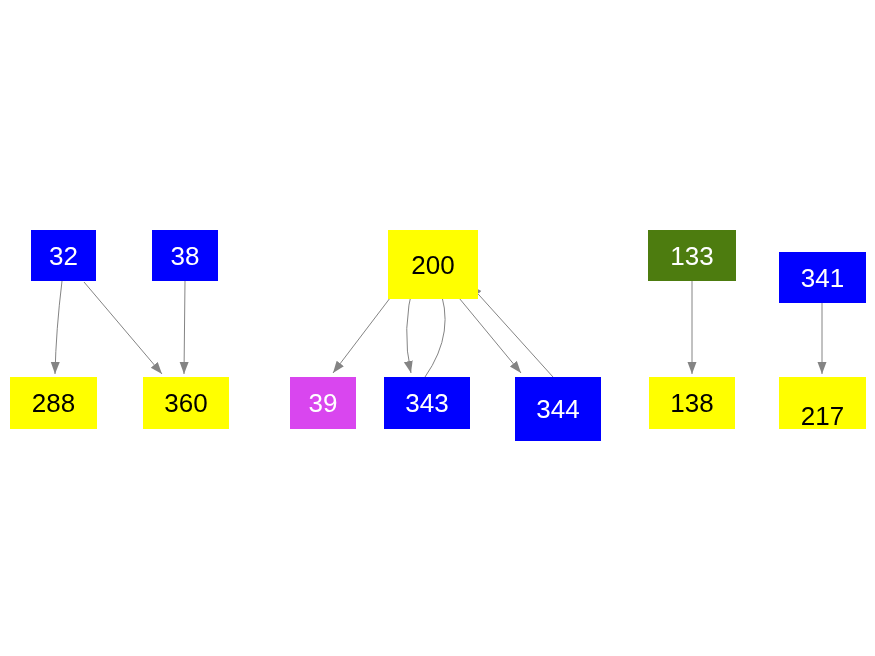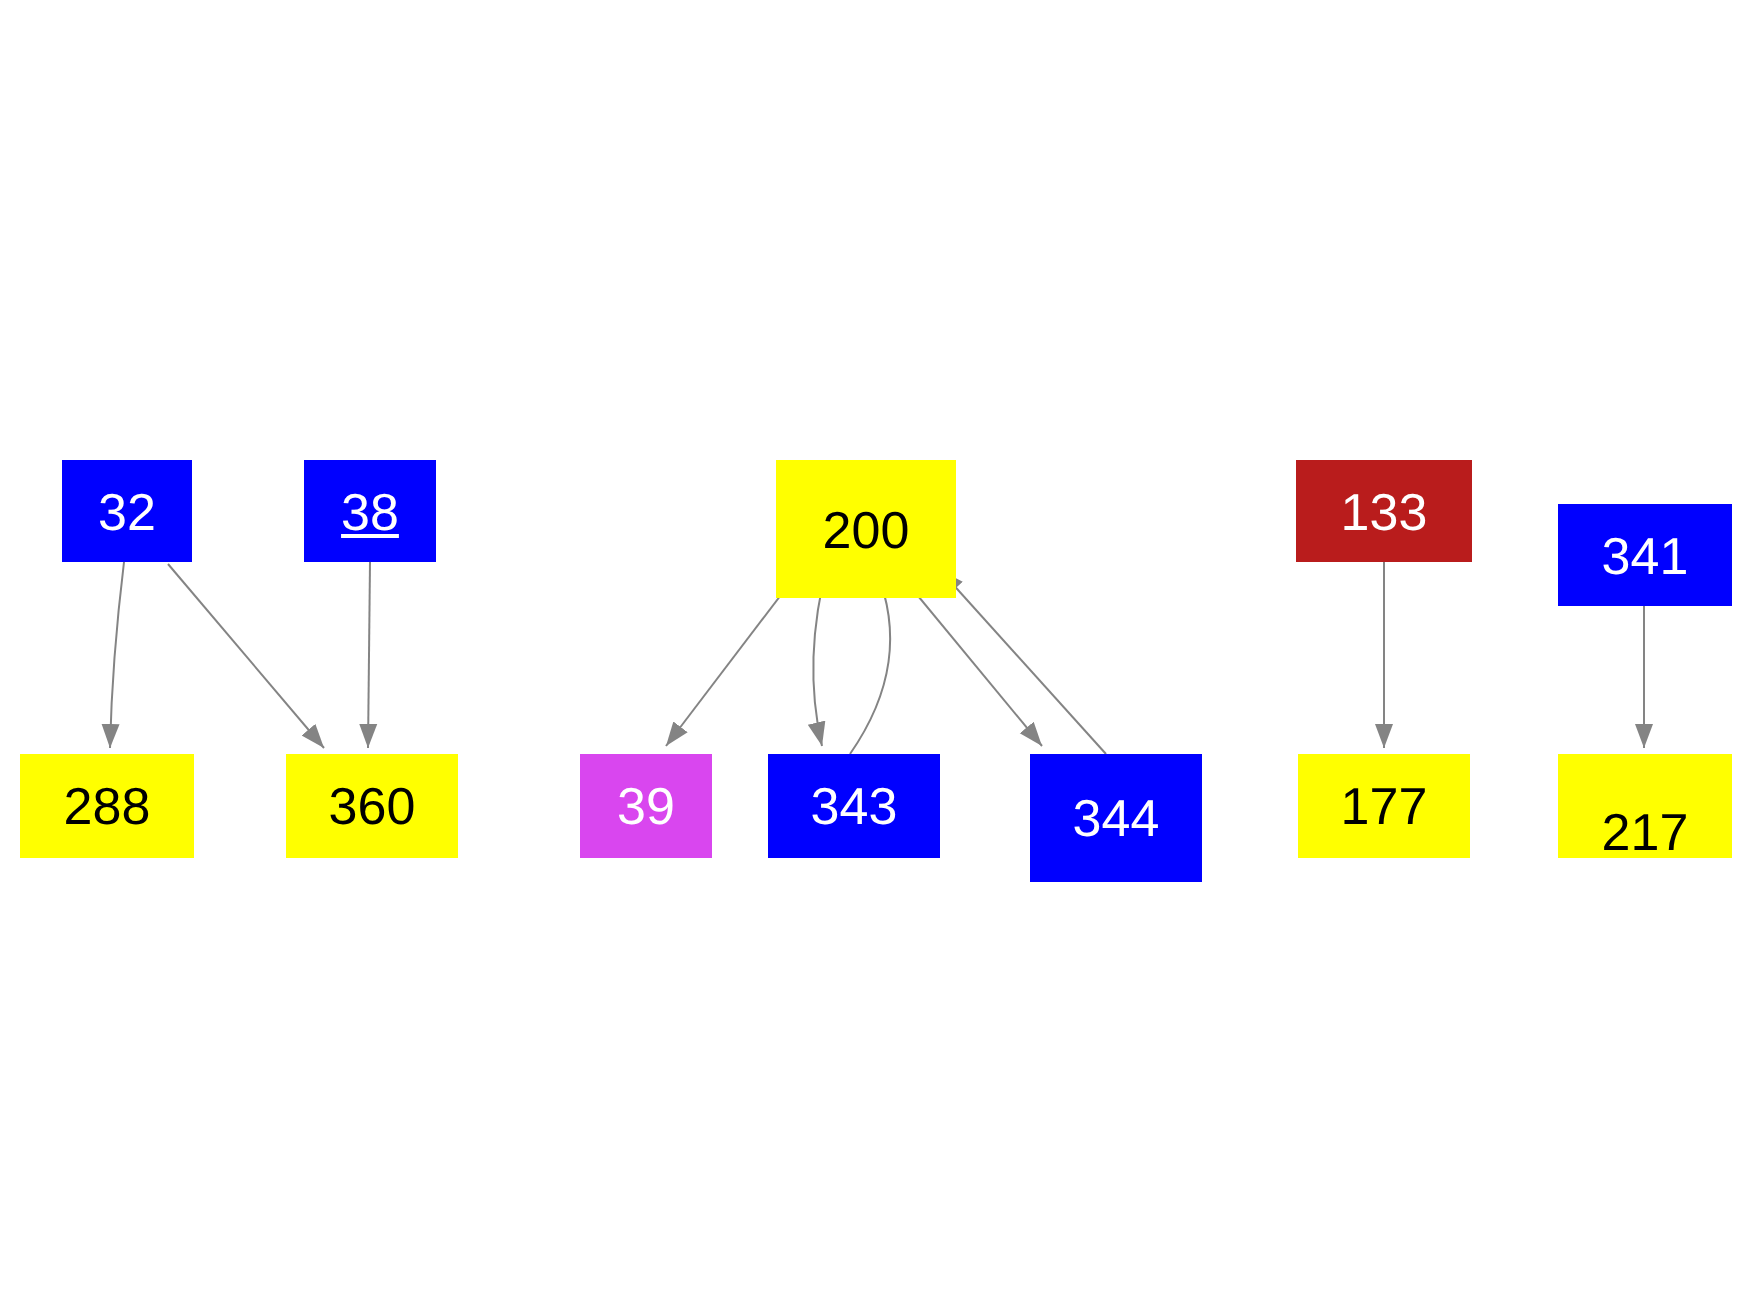--- a/index.html
+++ b/index.html
@@ -53,27 +53,27 @@
         <path d="M 445,281 L 521,373" fill="none" stroke="#848484" stroke-width="1" marker-end="url(#arrowhead)"></path>
         <path d="M 553,377 L 470,285" fill="none" stroke="#848484" stroke-width="1" marker-end="url(#arrowhead)"></path>
         <path d="M 692,281 L 692,374" fill="none" stroke="#848484" stroke-width="1" marker-end="url(#arrowhead)"></path>
         <path d="M 822,281 L 822,374" fill="none" stroke="#848484" stroke-width="1" marker-end="url(#arrowhead)"></path>
       </g>
   </svg>
   <div id="nodes">
       <div class="graph-node" style="left: 31px; top: 230px; width: 65px; height: 51px; background: rgb(0, 0, 255); color: rgb(255, 255, 255);">
         <span>32</span>
       </div>
-      <div class="graph-node" style="left: 152px; top: 230px; width: 66px; height: 51px; background: rgb(0, 0, 255); color: rgb(255, 255, 255); text-decoration: underline;">
+      <div class="graph-node" style="left: 152px; top: 230px; width: 66px; height: 51px; background: rgb(0, 0, 255); color: rgb(255, 255, 255);">
         <span>38</span>
       </div>
       <div class="graph-node" style="left: 388px; top: 230px; width: 90px; height: 69px; background: rgb(255, 255, 0); color: rgb(0, 0, 0);">
         <span>200</span>
       </div>
-      <div class="graph-node" style="left: 648px; top: 230px; width: 88px; height: 51px; background: #b91c1c; color: rgb(255, 255, 255);">
+      <div class="graph-node" style="left: 648px; top: 230px; width: 88px; height: 51px; background: #4d7c0f; color: rgb(255, 255, 255);">
         <span>133</span>
       </div>
       <div class="graph-node" style="left: 779px; top: 230px; width: 87px; height: 51px; background: rgb(0, 0, 255); color: rgb(255, 255, 255); margin-top: 22px;">
         <span>341</span>
       </div>
       <div class="graph-node" style="left: 10px; top: 377px; width: 87px; height: 52px; background: rgb(255, 255, 0); color: rgb(0, 0, 0);">
         <span>288</span>
       </div>
       <div class="graph-node" style="left: 143px; top: 377px; width: 86px; height: 52px; background: rgb(255, 255, 0); color: rgb(0, 0, 0);">
         <span>360</span>
@@ -81,19 +81,19 @@
       <div class="graph-node" style="left: 273px; top: 377px; width: 66px; height: 52px; background: #d946ef; color: rgb(255, 255, 255); margin-left: 17px;">
         <span>39</span>
       </div>
       <div class="graph-node" style="left: 384px; top: 377px; width: 86px; height: 52px; background: rgb(0, 0, 255); color: rgb(255, 255, 255);">
         <span>343</span>
       </div>
       <div class="graph-node" style="left: 515px; top: 377px; width: 86px; height: 64px; background: rgb(0, 0, 255); color: rgb(255, 255, 255);">
         <span>344</span>
       </div>
       <div class="graph-node" style="left: 649px; top: 377px; width: 86px; height: 52px; background: rgb(255, 255, 0); color: rgb(0, 0, 0);">
-        <span>177</span>
+        <span>138</span>
       </div>
       <div class="graph-node" style="left: 779px; top: 377px; width: 87px; height: 52px; background: rgb(255, 255, 0); color: rgb(0, 0, 0); align-items: flex-end;">
         <span>217</span>
       </div>
     </div>
 </div>
 
 </body></html>

